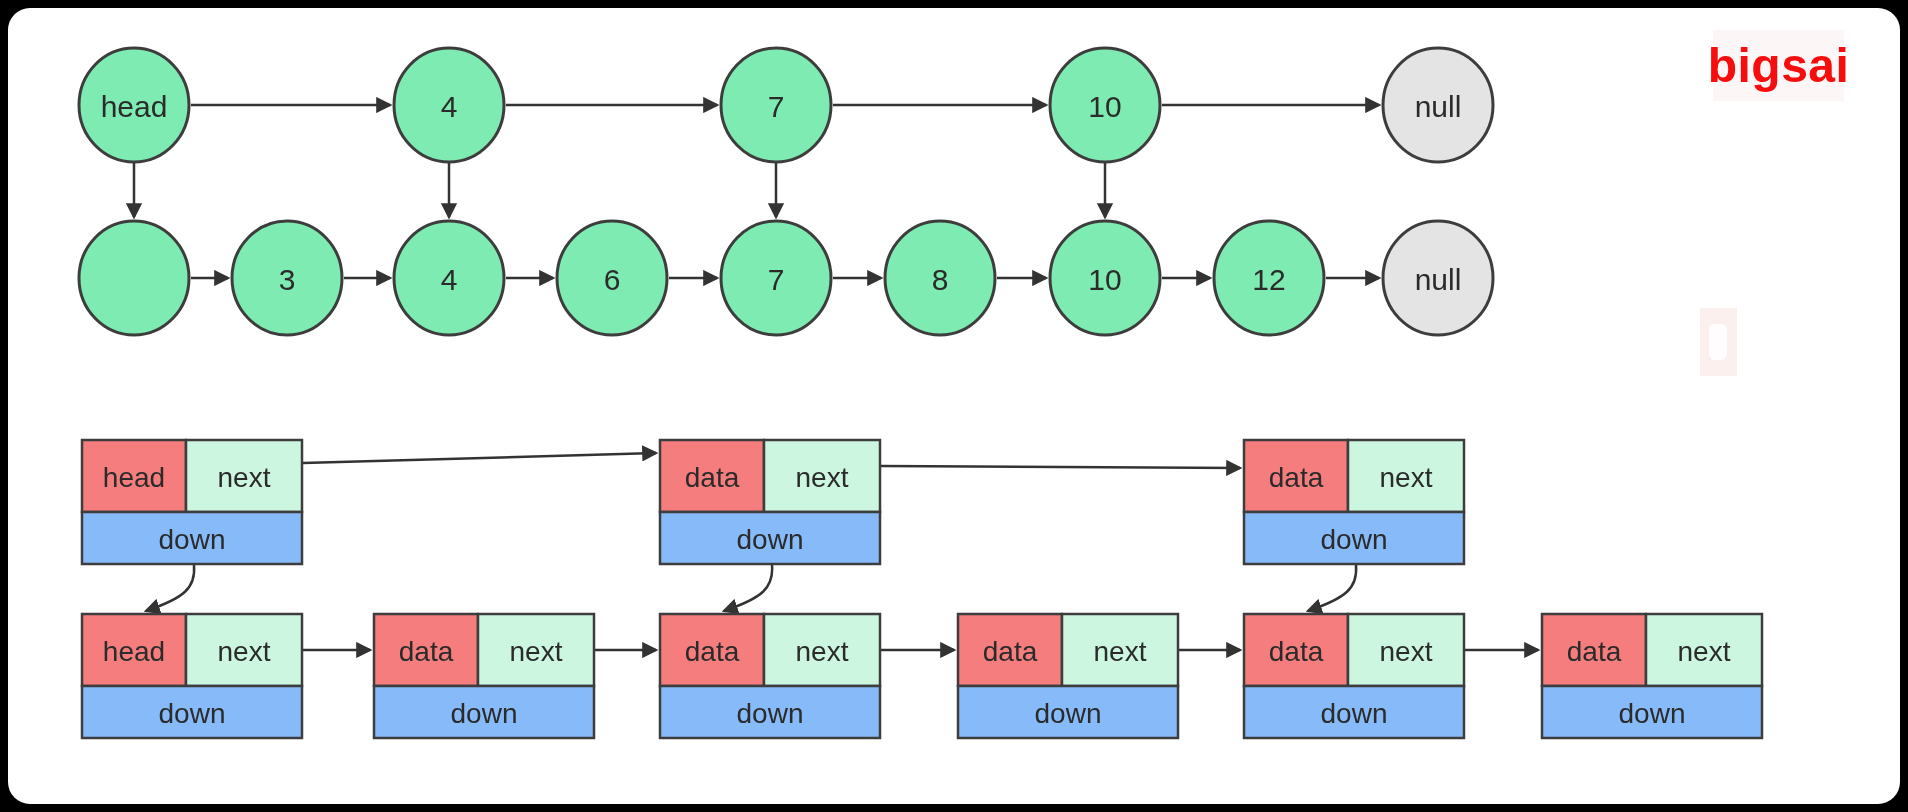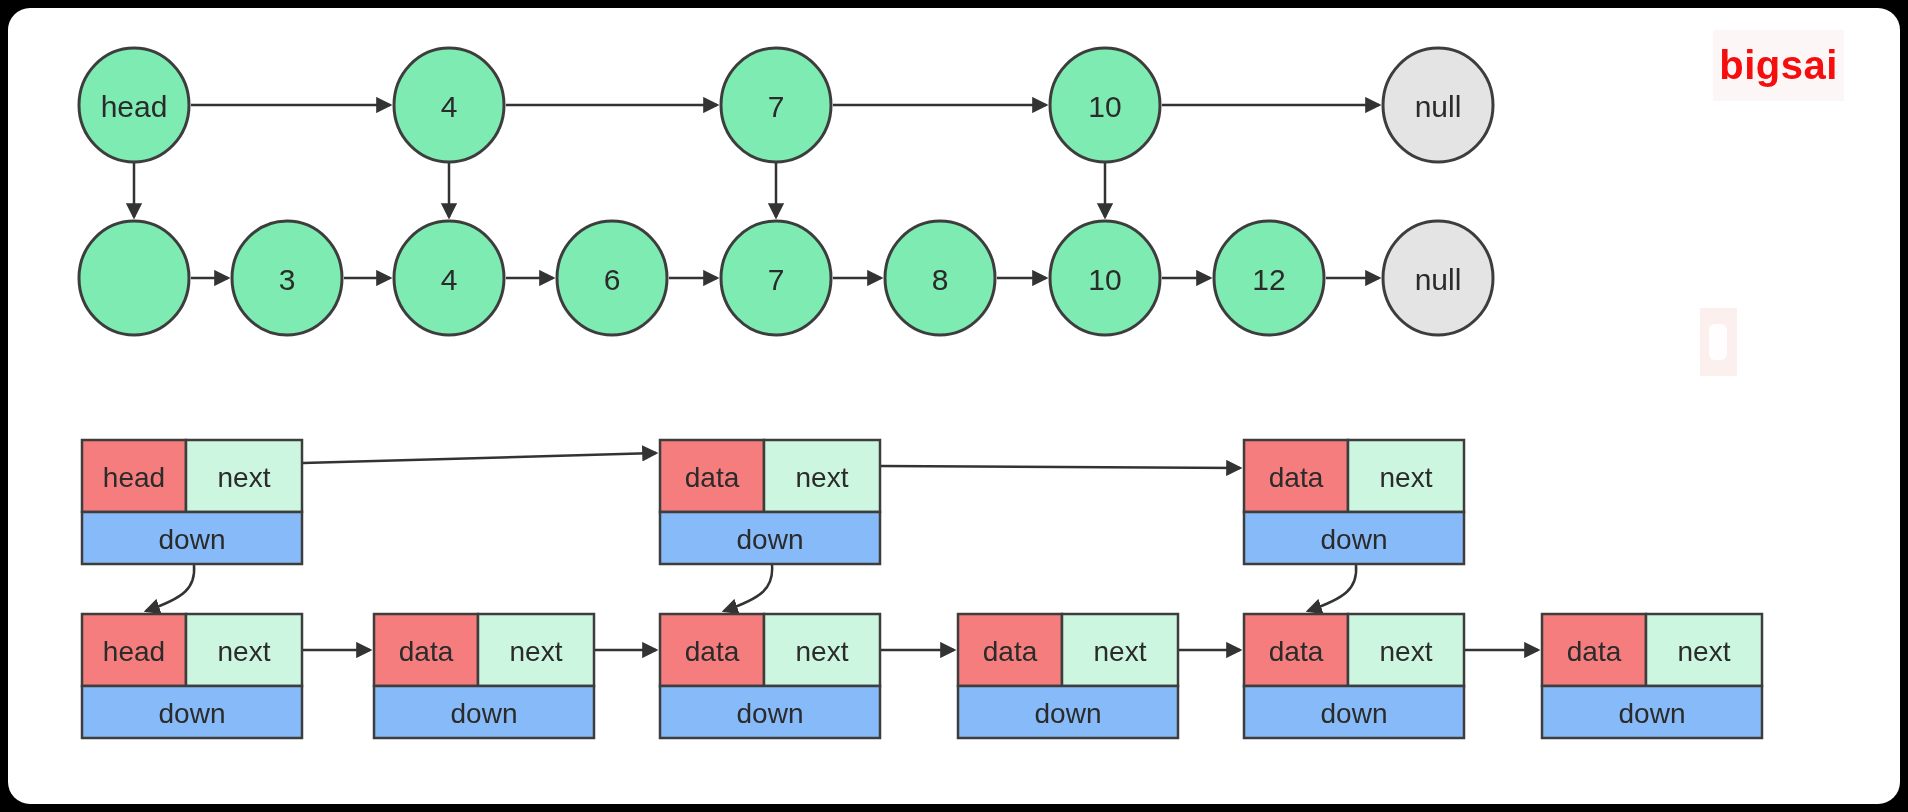--- a/index.html
+++ b/index.html
@@ -170,16 +170,16 @@
         <rect x="1542" y="614" width="104" height="72" fill="#f57d7d" stroke="#3d3d3d" stroke-width="2.5"></rect>
         <rect x="1646" y="614" width="116" height="72" fill="#cdf6e0" stroke="#3d3d3d" stroke-width="2.5"></rect>
         <rect x="1542" y="686" width="220" height="52" fill="#86baf8" stroke="#3d3d3d" stroke-width="2.5"></rect>
         <text x="1594" y="651" fill="#2b2b2b" font-size="28" text-anchor="middle" dominant-baseline="central">data</text>
         <text x="1704" y="651" fill="#2b2b2b" font-size="28" text-anchor="middle" dominant-baseline="central">next</text>
         <text x="1652" y="713" fill="#2b2b2b" font-size="28" text-anchor="middle" dominant-baseline="central">down</text>
       </g>
       <rect x="1700" y="308" width="37" height="68" fill="#fcf0ef"></rect>
       <rect x="1709" y="324" width="18" height="36" rx="6" fill="#fffdfd"></rect>
     </svg>
-  <div class="watermark-box" id="wm" style="left: 1713px; top: 30px; width: 131px; height: 71px; background: rgb(253, 246, 246); color: rgb(246, 13, 13); font-size: 40px;">
+  <div class="watermark-box" id="wm" style="left: 1713px; top: 30px; width: 131px; height: 71px; background: rgb(253, 246, 246); color: rgb(246, 13, 13); font-size: 48px;">
     <span>bigsai</span>
   </div>
 </div>
 
 </body></html>

